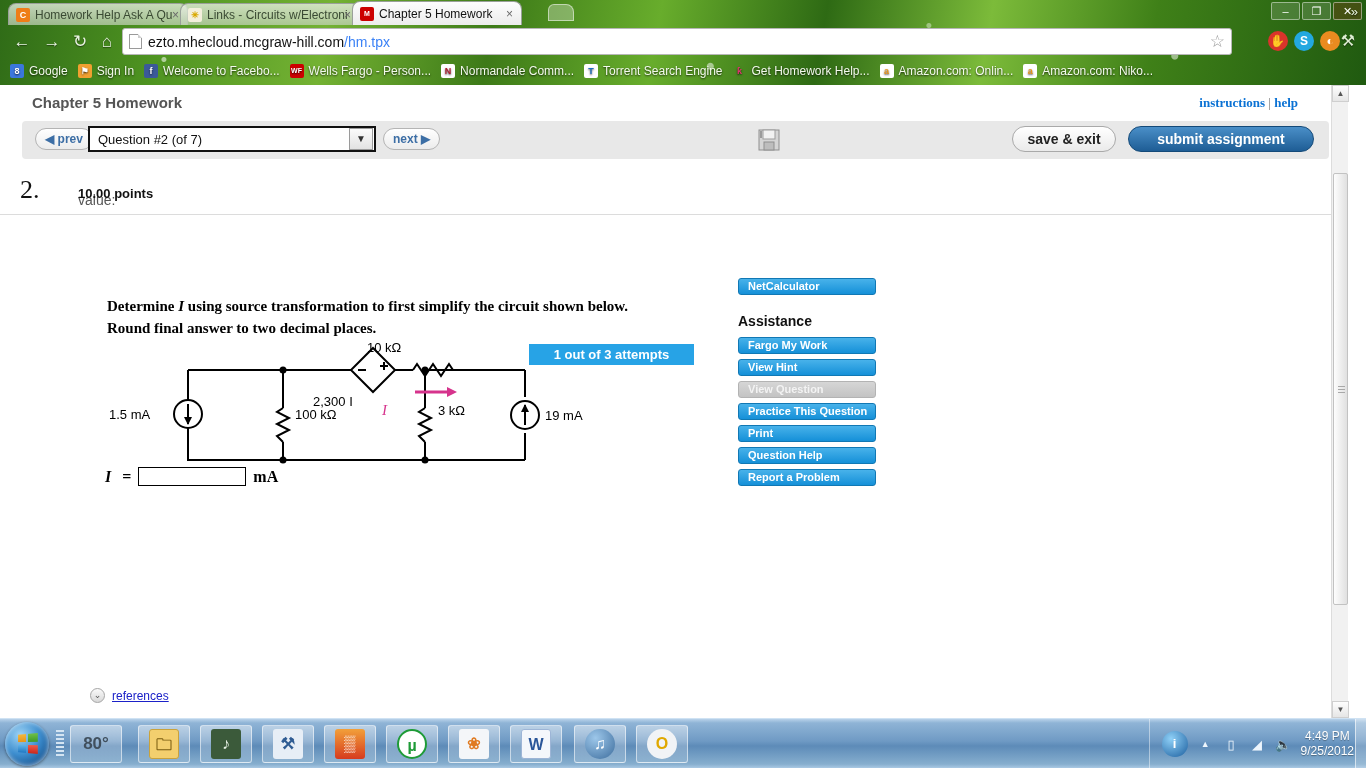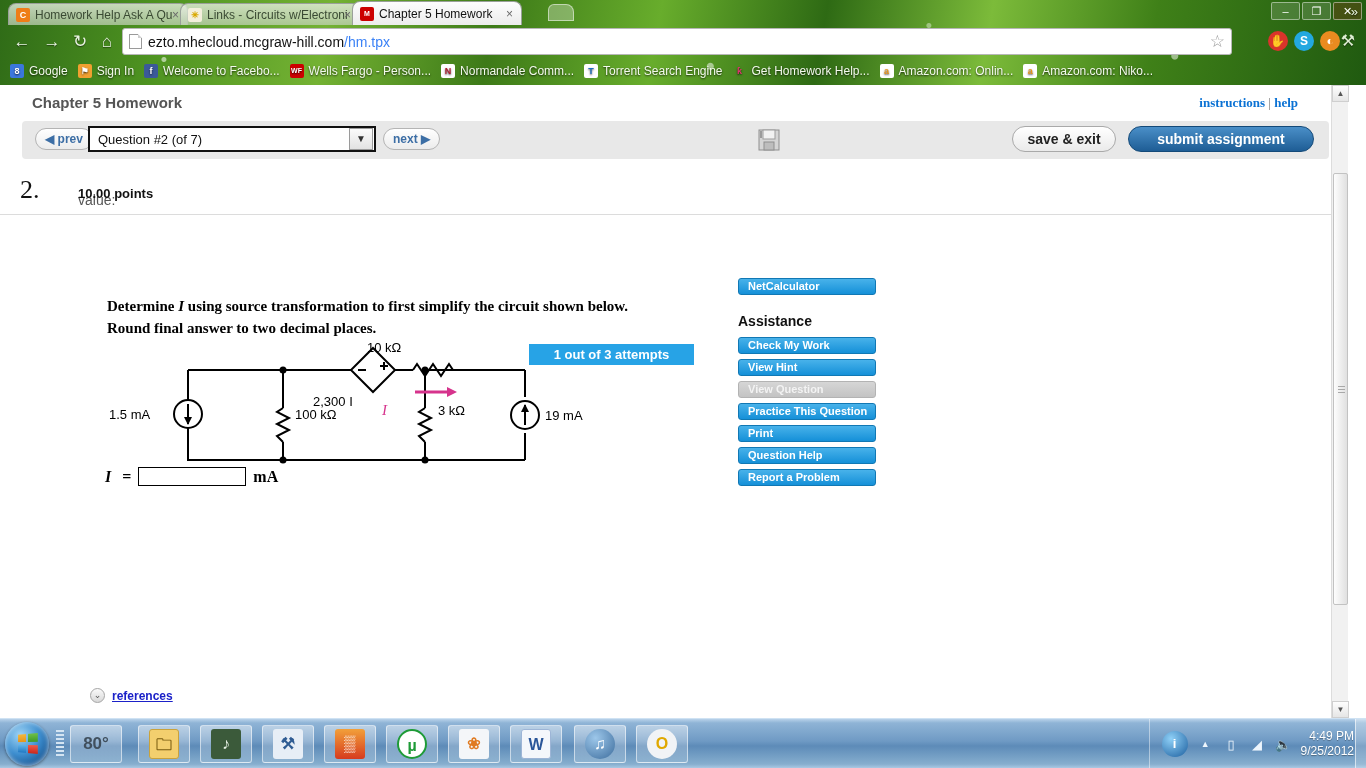--- a/index.html
+++ b/index.html
@@ -180,21 +180,21 @@
   #answer-row { position: absolute; left: 105px; top: 382px; display: flex; align-items: center; gap: 7px;
                 font-family: "Liberation Serif", serif; font-size: 16px; font-weight: bold; color: #000; }
   #answer-input { width: 108px; height: 19px; border: 1px solid #000; background: #fff; }
 
   #references { position: absolute; left: 90px; top: 603px; display: flex; align-items: center; gap: 7px; }
   #ref-chevron {
     width: 15px; height: 15px; border-radius: 50%;
     background: linear-gradient(#fafafa,#d8d8d8); border: 1px solid #a5a5a5;
     font-size: 9px; color: #555; text-align: center; line-height: 13px; cursor: pointer;
   }
-  #ref-link { font-size: 12px; color: #1b21c8; text-decoration: underline; cursor: pointer; font-weight: bold; }
+  #ref-link { font-size: 12px; color: #1b21c8; text-decoration: underline; cursor: pointer; }
 
   
   #assist-panel { position: absolute; left: 698px; top: 193px; width: 140px; margin-left: 40px; }
   .assist-btn {
     display: block; width: 138px; height: 17px; margin-bottom: 5px;
     background: linear-gradient(#48b2ea,#1590d8);
     border: 1px solid #1178b4; border-radius: 3px;
     color: #fff; font-size: 11px; font-weight: bold; line-height: 15px;
     padding-left: 9px; cursor: pointer;
   }
@@ -256,21 +256,21 @@
     cursor: pointer;
   }
   .task-item .ti-glyph {
     position: absolute; left: 50%; top: 50%; transform: translate(-50%,-50%);
     width: 30px; height: 30px; border-radius: 3px;
     font-size: 16px; font-weight: bold; color: #fff; text-align: center; line-height: 30px;
   }
   #tray { position: absolute; right: 4px; top: 0; height: 50px; display: flex; align-items: center; gap: 9px;
           padding: 0 8px 0 12px; border-left: 1px solid rgba(255,255,255,.45); }
   .tray-ico { width: 17px; height: 17px; color: #eef6fd; font-size: 13px; text-align: center; line-height: 17px; cursor: pointer; }
-  #clock { color: #ffffff; font-size: 12px; text-align: right; line-height: 15px; cursor: pointer;
+  #clock { color: #ffffff; font-size: 12px; text-align: center; line-height: 15px; cursor: pointer;
            text-shadow: 0 1px 1px rgba(0,0,0,.35); }
   #show-desktop { position: absolute; right: 0; top: 0; width: 11px; height: 50px;
                   background: linear-gradient(rgba(255,255,255,.30), rgba(255,255,255,.12));
                   border-left: 1px solid rgba(255,255,255,.6); cursor: pointer; }
   #action-center {
     width: 26px; height: 26px; border-radius: 50%;
     background: radial-gradient(circle at 35% 30%, #8fd0f7, #1c5f9f);
     color: #fff; font-size: 13px; font-weight: bold; text-align: center; line-height: 26px; cursor: pointer;
   }
 </style>
@@ -485,21 +485,21 @@
       </div>
 
       <div id="references">
         <span id="ref-chevron">⌄</span>
         <span id="ref-link">references</span>
       </div>
 
       <div id="assist-panel">
         <div class="assist-btn" id="netcalc-btn">NetCalculator</div>
         <div id="assist-heading">Assistance</div>
-        <div class="assist-btn">Check My Work</div>
+        <div class="assist-btn">Fargo My Work</div>
         <div class="assist-btn">View Hint</div>
         <div class="assist-btn disabled">View Question</div>
         <div class="assist-btn">Practice This Question</div>
         <div class="assist-btn">Print</div>
         <div class="assist-btn">Question Help</div>
         <div class="assist-btn">Report a Problem</div>
       </div>
 
       <div id="page-scrollbar">
         <div class="sb-arrow" id="sb-up">▲</div>

